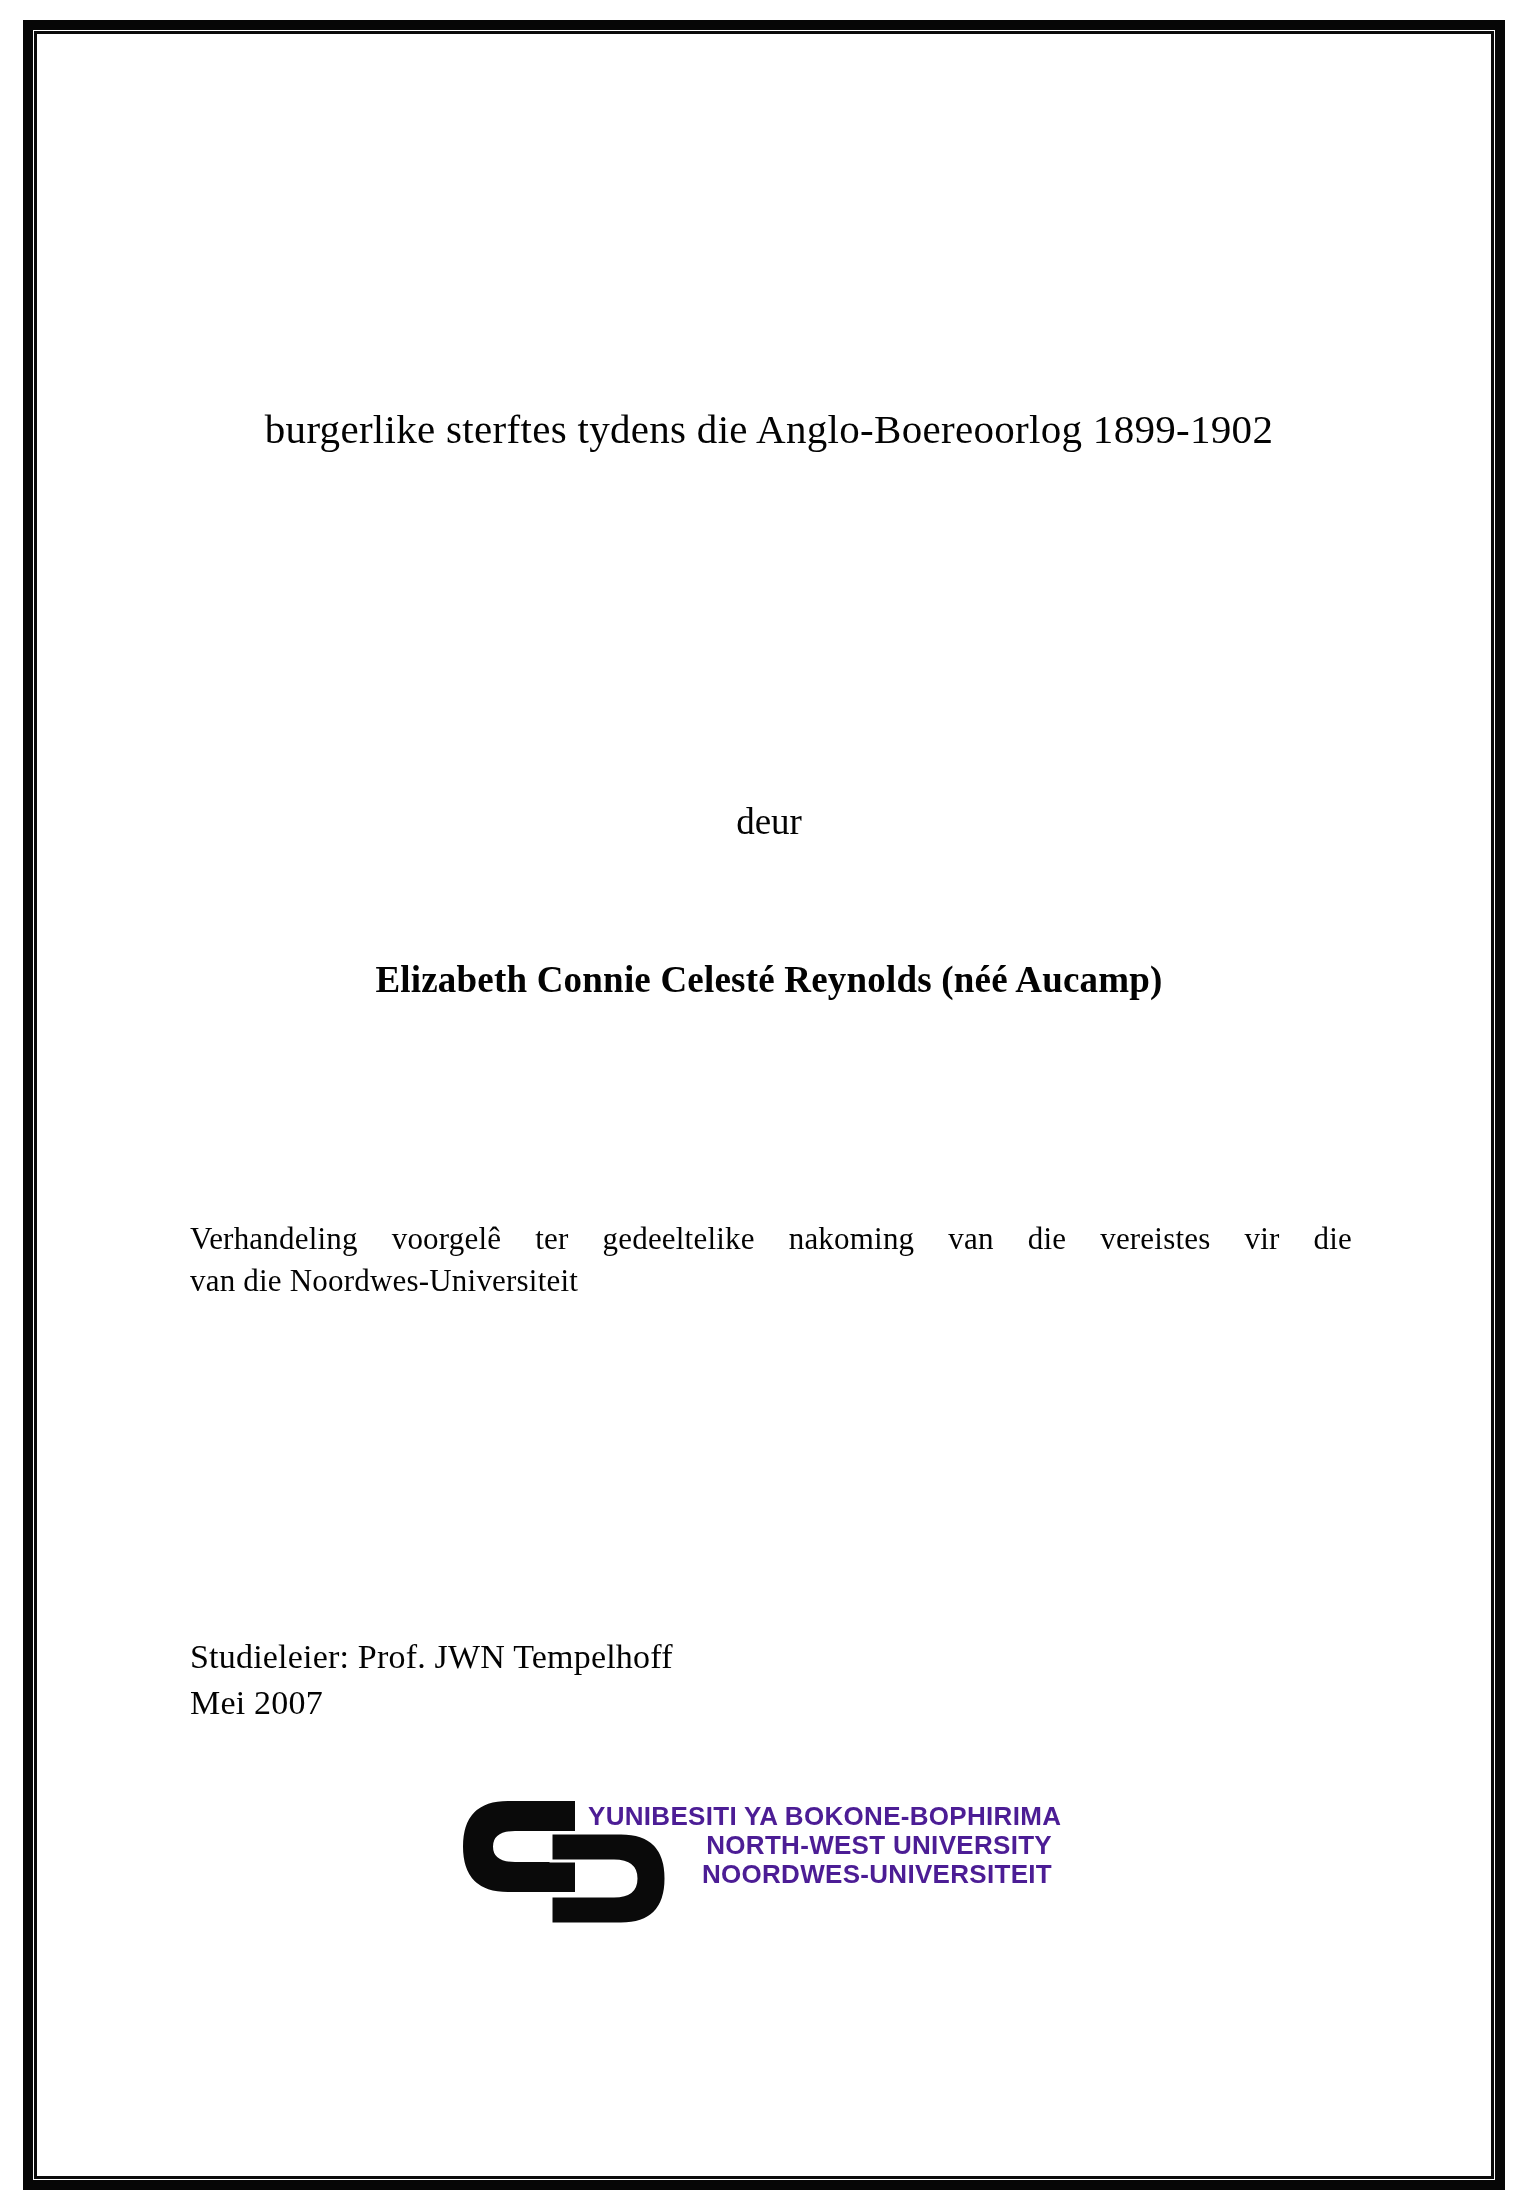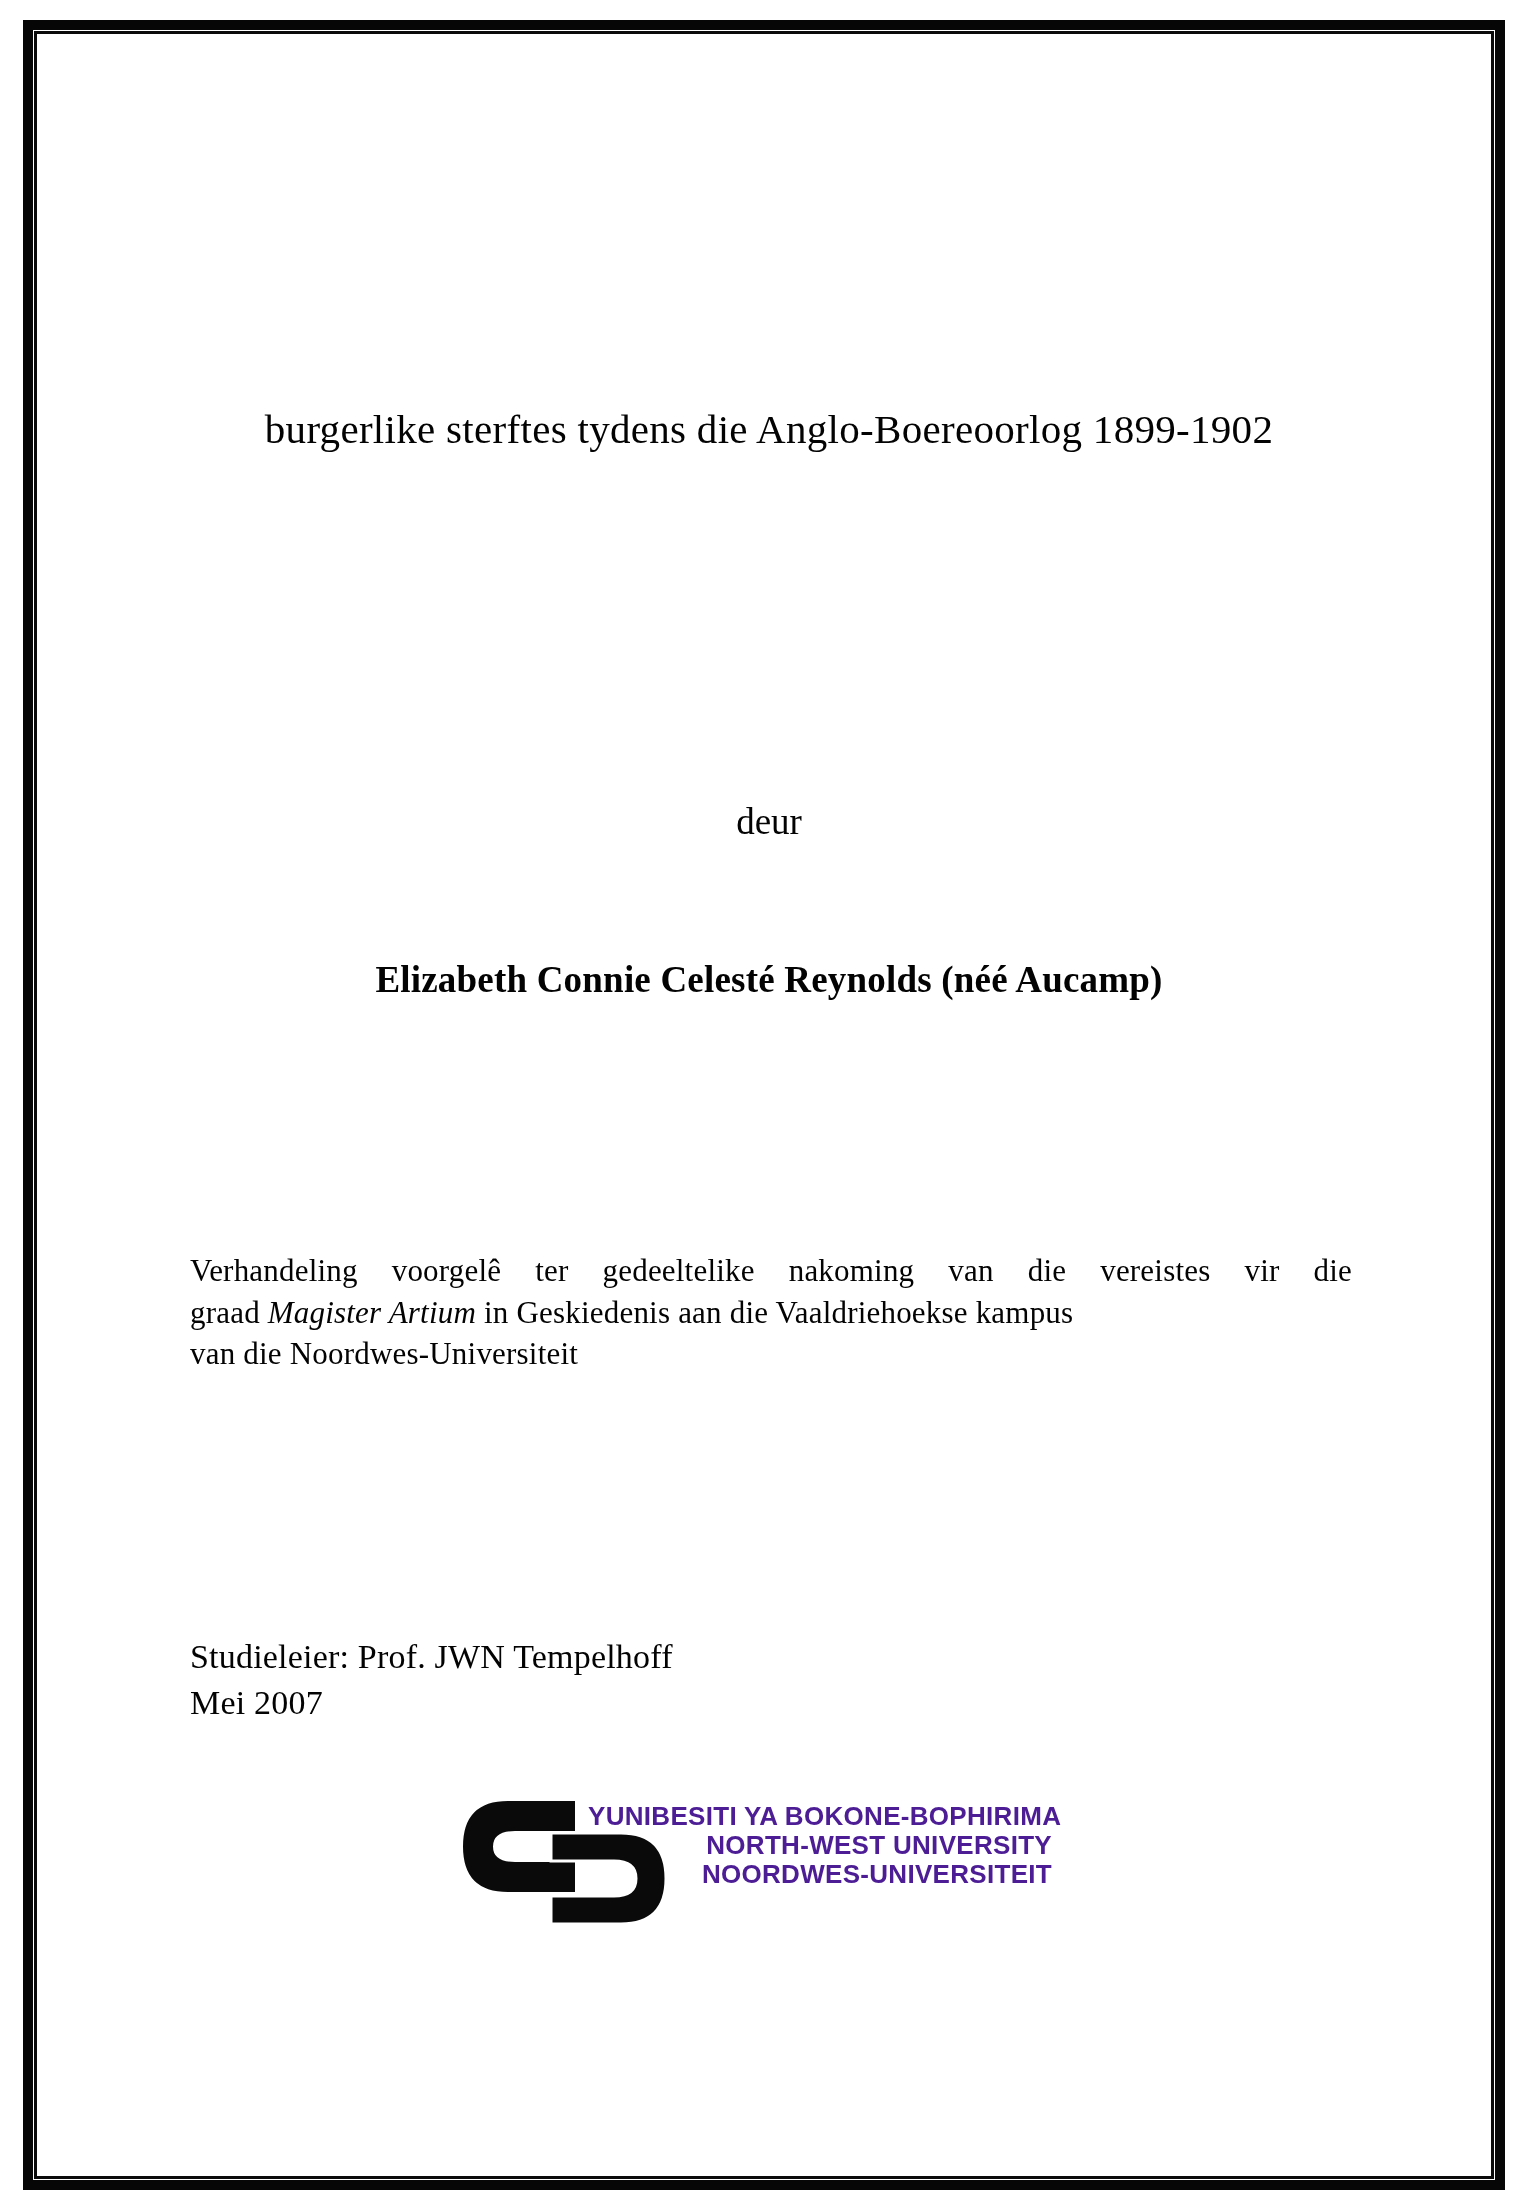--- a/index.html
+++ b/index.html
@@ -63,21 +63,20 @@
     left: 190px;
     top: 1218px;
     width: 1162px;
     font-size: 31px;
     line-height: 41.5px;
     letter-spacing: 0.2px;
   }
   .statement .line-just {
     text-align: justify;
     text-align-last: justify;
-    margin-top: 32px;
   }
   .statement .italic {
     font-style: italic;
   }
   .supervisor-block {
     position: absolute;
     left: 190px;
     top: 1634px;
     font-size: 34px;
     line-height: 46px;
@@ -122,21 +121,20 @@
   <div class="thesis-title">
     <div>burgerlike sterftes tydens die Anglo-Boereoorlog 1899-1902</div>
   </div>
 
   <div class="byline">deur</div>
 
   <div class="author">Elizabeth Connie Celesté Reynolds (néé Aucamp)</div>
 
   <div class="statement">
     <div class="line-just">Verhandeling voorgelê ter gedeeltelike nakoming van die vereistes vir die</div>
-    <div><span>graad </span><span class="italic">Magister Artium</span><span> in Geskiedenis aan die Vaaldriehoekse kampus</span></div>
     <div>van die Noordwes-Universiteit</div>
   </div>
 
   <div class="supervisor-block">
     <div>Studieleier: Prof. JWN Tempelhoff</div>
     <div>Mei 2007</div>
   </div>
 
   <div class="logo">
     <svg class="logo-mark" width="203" height="123" viewBox="0 0 203 123" xmlns="http://www.w3.org/2000/svg">

